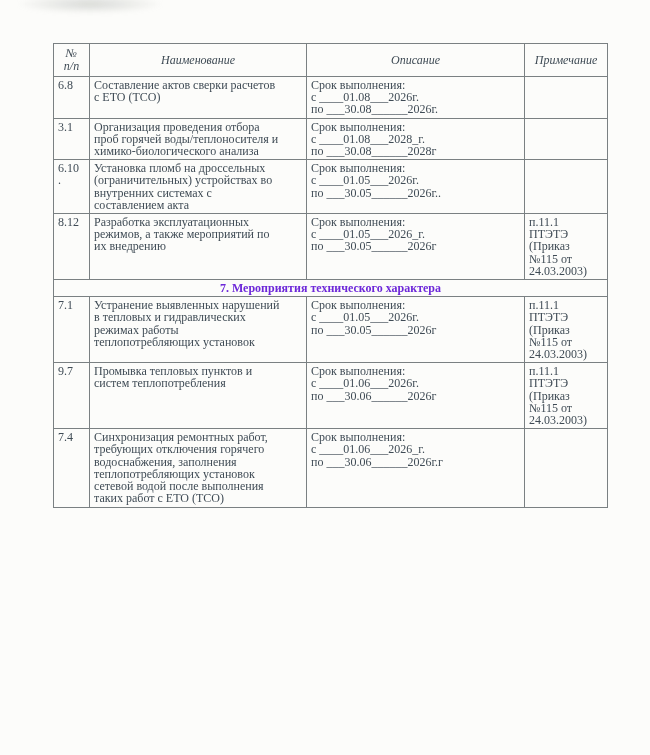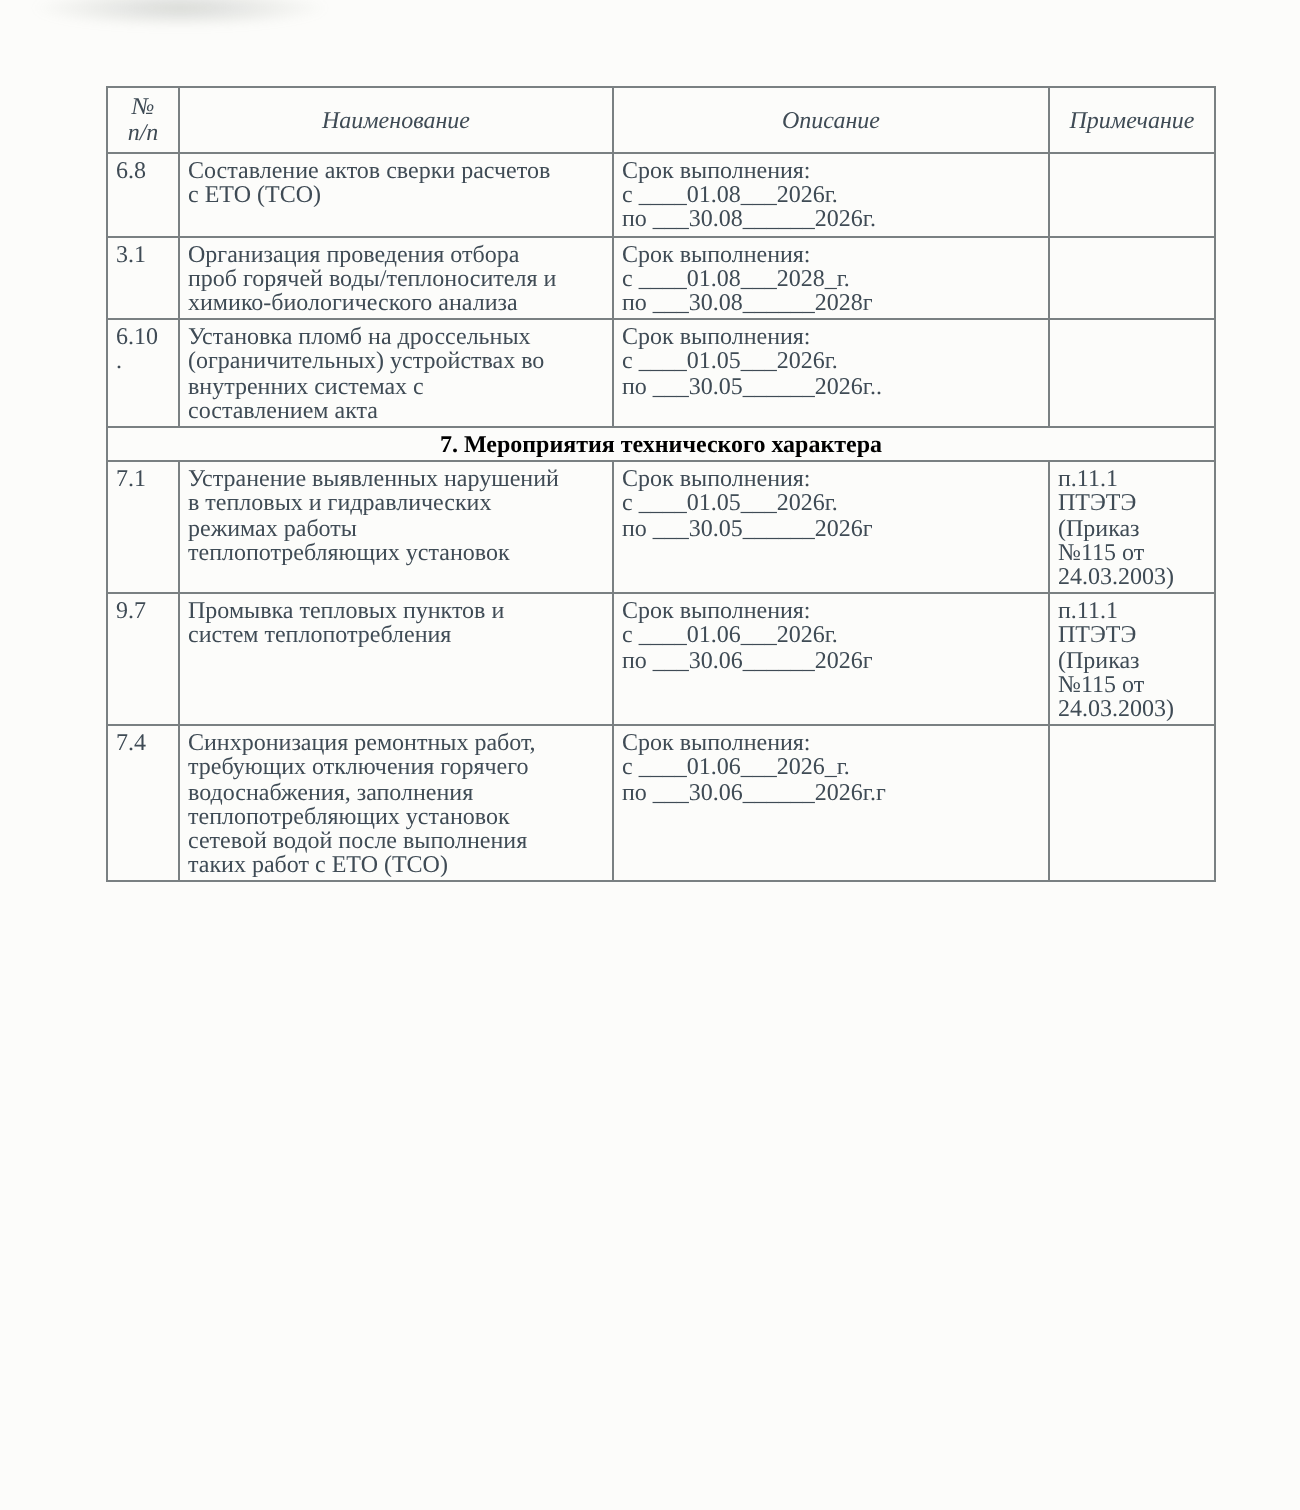--- a/index.html
+++ b/index.html
@@ -58,21 +58,21 @@
     line-height: 13px;
     padding: 3px 2px;
   }
   td.num  { padding-left: 3px; padding-right: 2px; }
   td.name { }
   td.desc { }
   td.note { padding-left: 5px; padding-right: 2px; }
   td.section-cell {
     text-align: center;
     font-weight: bold;
-    color: #000000;
+    color: #6d28d9;
     padding: 1px 2px;
     line-height: 13px;
     white-space: normal;
   }
 </style>
 </head>
 <body>
 
 <div class="scan-page">
   <div class="scan-smudge"></div>
@@ -119,20 +119,34 @@
           <td class="name">Установка пломб на дроссельных
 (ограничительных) устройствах во
 внутренних системах с
 составлением акта</td>
           <td class="desc">Срок выполнения:
 с ____01.05___2026г.
 по ___30.05______2026г..</td>
           <td class="note"></td>
         </tr>
         <tr>
+          <td class="num">8.12</td>
+          <td class="name">Разработка эксплуатационных
+режимов, а также мероприятий по
+их внедрению</td>
+          <td class="desc">Срок выполнения:
+с ____01.05___2026_г.
+по ___30.05______2026г</td>
+          <td class="note">п.11.1
+ПТЭТЭ
+(Приказ
+№115 от
+24.03.2003)</td>
+        </tr>
+        <tr>
           <td colspan="4" class="section-cell">7. Мероприятия технического характера</td>
         </tr>
         <tr>
           <td class="num">7.1</td>
           <td class="name">Устранение выявленных нарушений
 в тепловых и гидравлических
 режимах работы
 теплопотребляющих установок</td>
           <td class="desc">Срок выполнения:
 с ____01.05___2026г.

